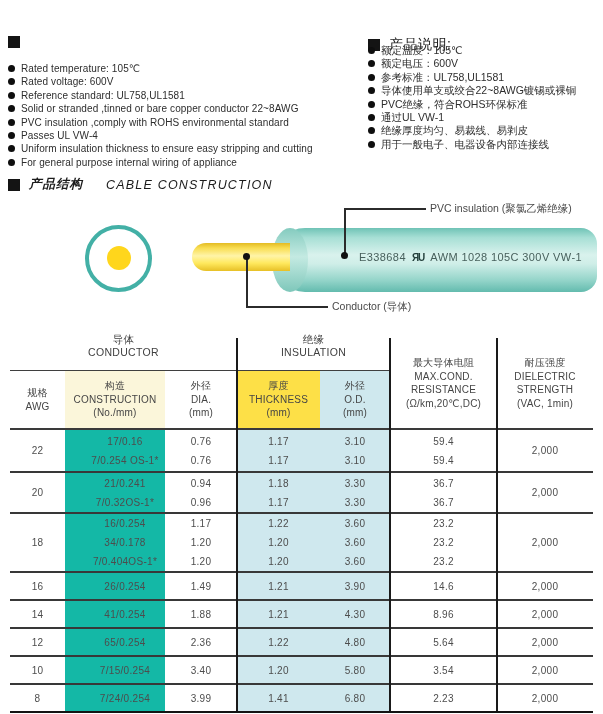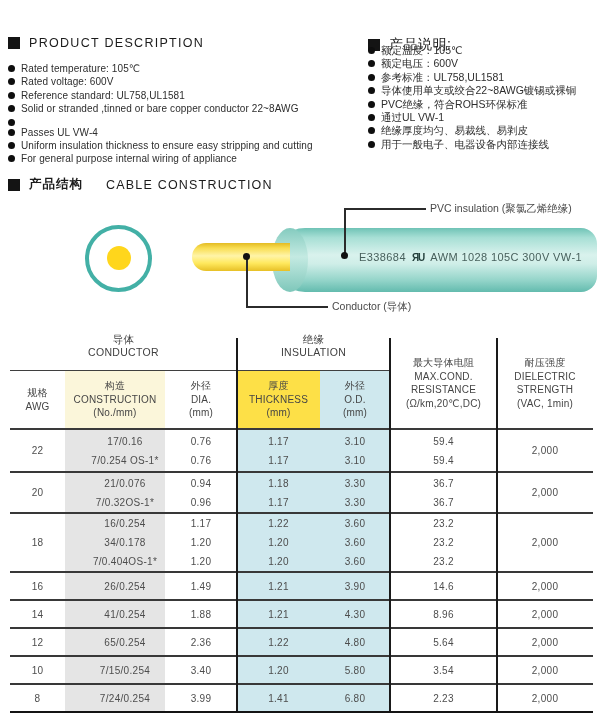--- a/index.html
+++ b/index.html
@@ -8,21 +8,21 @@
     font-family:"Liberation Sans","DejaVu Sans",sans-serif;
     color:#333;
   }
   .page{position:relative;width:603px;height:714px;overflow:hidden;background:#fff;}
 
   
   .sec-header{position:absolute;display:flex;align-items:center;gap:9px;color:#1b1b1b;}
   .sq{width:12px;height:12px;background:#141414;flex:none;}
   #hdr-en{left:8px;top:36px;font-size:12.5px;letter-spacing:1.3px;}
   #hdr-zh{left:368px;top:36px;font-size:14px;font-weight:normal;letter-spacing:0.5px;justify-content:flex-end;}
-  #hdr-sec2{left:8px;top:176px;font-size:12.5px;}
+  #hdr-sec2{left:8px;top:176px;font-size:12.5px;font-style:italic;}
   #hdr-sec2 .zh{font-weight:bold;letter-spacing:1px;}
   #hdr-sec2 .en{margin-left:14px;letter-spacing:1.2px;}
 
   
   .desc-list{position:absolute;list-style:none;margin:0;padding:0;font-size:10px;line-height:13.4px;color:#2d2d2d;}
   #list-en{left:8px;top:62px;width:354px;letter-spacing:0.1px;}
   #list-zh{left:368px;top:44px;width:234px;font-size:10.5px;}
   .desc-list li{display:flex;align-items:flex-start;gap:6px;}
   .bullet{width:7px;height:7px;border-radius:50%;background:#0e0e0e;flex:none;margin-top:3px;}
 
@@ -71,51 +71,51 @@
   .sh-thk{grid-column:4;background:#fde047;}
   .sh-od{grid-column:5;background:#cfe8ee;}
   .sh-res{grid-column:6;grid-row:1/3;}
   .sh-die{grid-column:7;grid-row:1/3;}
 
   .trow{display:grid;grid-template-columns:55px 100px 72px 83px 70px 107px 96px;box-sizing:border-box;}
   .trow + .trow{border-top:2px solid #383838;}
   .cell{display:flex;flex-direction:column;justify-content:center;align-items:center;
         font-size:10px;color:#4d4d4d;letter-spacing:0.3px;}
   .cell .val{line-height:19px;white-space:nowrap;}
-  .cell.bg-con{background:#e5e5e5;padding-left:20px;}
+  .cell.bg-con{background:#14b8a6;padding-left:20px;}
   .cell.bg-ins{background:#cfe8ee;}
 </style>
 </head>
 <body>
 
 <div class="page">
 
   <div class="sec-header" id="hdr-en">
     <span class="sq"></span>
-    <span>PRODUCT DESCRIPTION</span>
   </div>
   <ul class="desc-list" id="list-en">
       <li>
         <span class="bullet"></span>
         <span class="txt">Rated temperature: 105℃</span>
       </li>
       <li>
         <span class="bullet"></span>
         <span class="txt">Rated voltage: 600V</span>
       </li>
       <li>
         <span class="bullet"></span>
         <span class="txt">Reference standard: UL758,UL1581</span>
       </li>
       <li>
         <span class="bullet"></span>
         <span class="txt">Solid or stranded ,tinned or bare copper conductor 22~8AWG</span>
       </li>
       <li>
         <span class="bullet"></span>
+        <span class="txt">PVC insulation ,comply with ROHS environmental standard</span>
       </li>
       <li>
         <span class="bullet"></span>
         <span class="txt">Passes UL VW-4</span>
       </li>
       <li>
         <span class="bullet"></span>
         <span class="txt">Uniform insulation thickness to ensure easy stripping and cutting</span>
       </li>
       <li>
@@ -264,21 +264,21 @@
           </div>
           <div class="cell">
             <div class="val">2,000</div>
           </div>
         </div>
         <div class="trow" style="min-height: 41px;">
           <div class="cell">
             <div class="val">20</div>
           </div>
           <div class="cell bg-con">
-            <div class="val">21/0.076</div>
+            <div class="val">21/0.241</div>
             <div class="val">7/0.32OS-1*</div>
           </div>
           <div class="cell">
             <div class="val">0.94</div>
             <div class="val">0.96</div>
           </div>
           <div class="cell bg-ins">
             <div class="val">1.18</div>
             <div class="val">1.17</div>
           </div>

